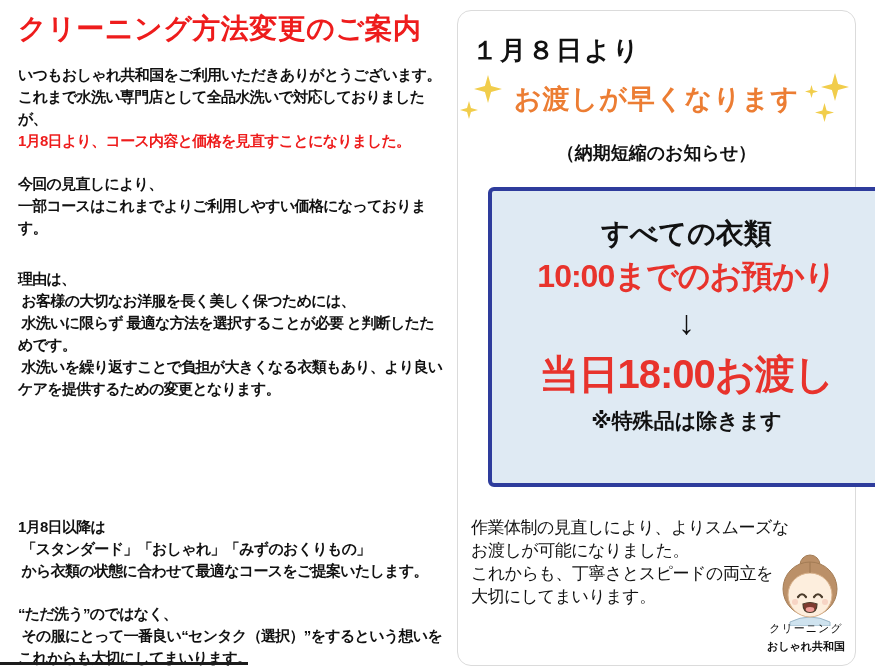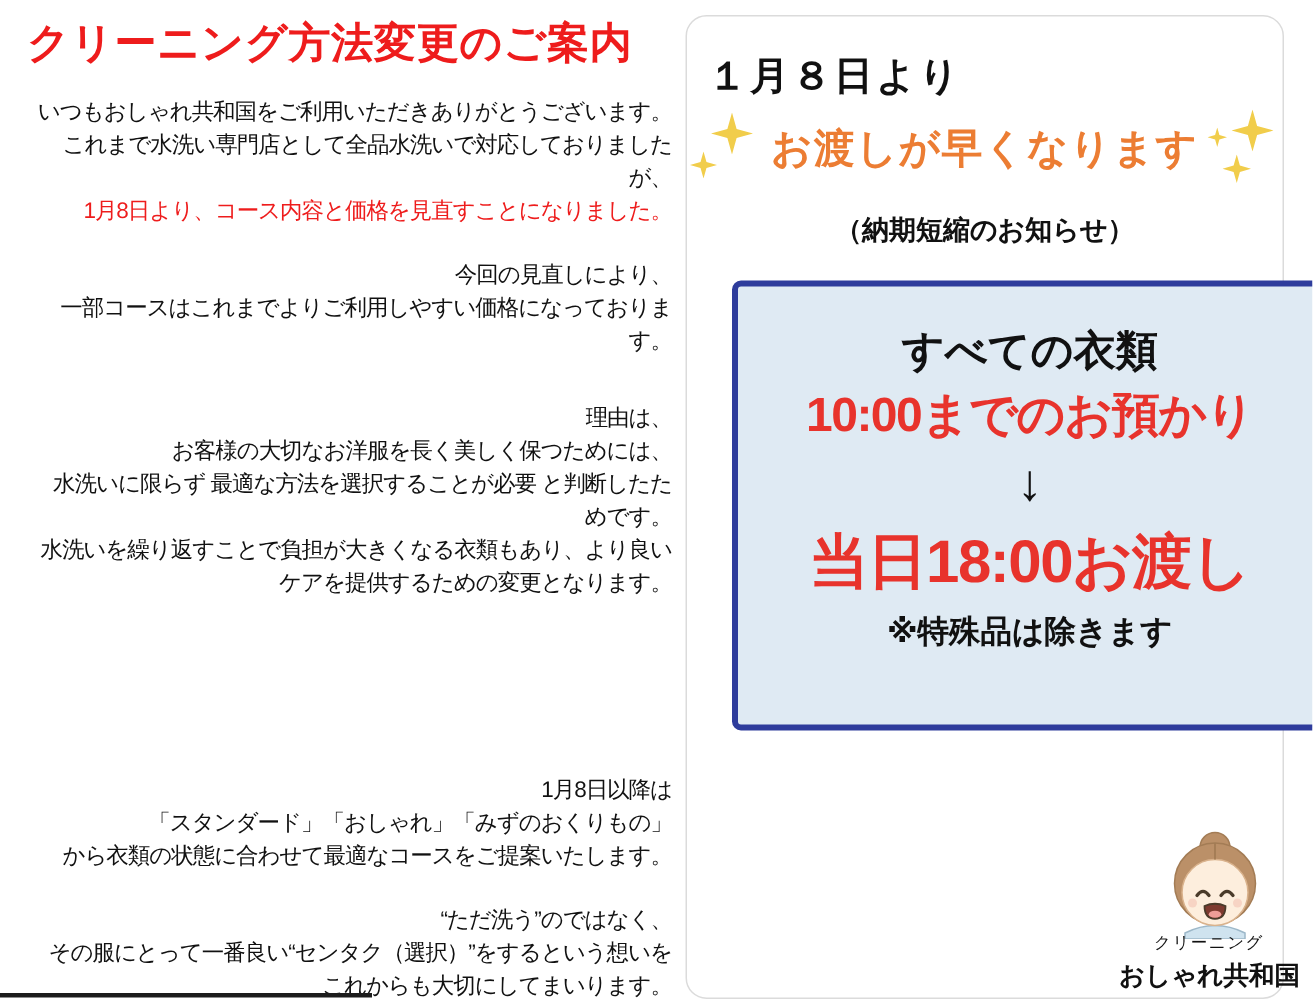--- a/index.html
+++ b/index.html
@@ -2,22 +2,22 @@
 <html><head>
 <meta charset="utf-8">
 <style>
   html,body{margin:0;padding:0;background:#ffffff;}
   #page{position:relative;width:875px;height:666px;background:#ffffff;overflow:hidden;
         font-family:"Liberation Sans","DejaVu Sans",sans-serif;color:#111;}
   
   #left-panel{position:absolute;left:0;top:0;width:456px;height:666px;padding-left:26px;}
   .lp-title{position:absolute;left:18px;top:12px;font-size:28px;font-weight:bold;
             color:#ee1c1c;letter-spacing:0.5px;line-height:34px;white-space:pre;}
-  .lp-block{position:absolute;left:18px;width:430px;font-size:15px;font-weight:normal;
-            line-height:22px;letter-spacing:-0.7px;text-align:right;}
+  .lp-block{position:absolute;left:18px;width:430px;font-size:15px;font-weight:bold;
+            line-height:22px;letter-spacing:-0.7px;}
   .lp-line{white-space:pre;}
   .red-text{color:#ee1c1c;}
   #blk-intro{top:64px;}
   #blk-revise{top:173px;}
   #blk-reason{top:268px;}
   #blk-delivery{top:423px;}
   #blk-course{top:516px;}
   #blk-closing{top:603px;}
   .cut-line{position:absolute;left:0;top:662px;width:248px;height:3px;background:#1c1c1c;}
   
@@ -40,21 +40,21 @@
   .box-l2{top:64px;font-size:32px;color:#e8332c;letter-spacing:-1px;}
   .box-arrow{top:112px;font-size:34px;color:#111;}
   .box-l3{top:156px;font-size:40px;color:#e8332c;letter-spacing:-1px;}
   .box-note{top:216px;font-size:21px;color:#111;}
   .rc-outro{position:absolute;left:13px;top:505px;font-size:17px;font-weight:500;
             line-height:23px;letter-spacing:-0.5px;}
   .rc-outro .lp-line{white-space:pre;}
   .mascot{position:absolute;left:304px;top:543px;width:96px;height:72px;}
   .brand{position:absolute;left:288px;top:610px;width:120px;text-align:center;}
   .brand-small{font-size:11px;letter-spacing:1px;white-space:pre;}
-  .brand-name{font-size:17px;font-weight:bold;margin-top:3px;white-space:pre;}
+  .brand-name{font-size:11px;font-weight:bold;margin-top:3px;white-space:pre;}
 </style>
 </head>
 <body>
 
 <div id="page">
 
   <div id="left-panel">
     <div class="lp-title">クリーニング方法変更のご案内</div>
 
     <div class="lp-block" id="blk-intro">
@@ -125,20 +125,26 @@
     <div class="rc-subtitle">（納期短縮のお知らせ）</div>
 
     <div class="rc-box">
       <div class="box-line box-l1">すべての衣類</div>
       <div class="box-line box-l2">10:00までのお預かり</div>
       <div class="box-line box-arrow">↓</div>
       <div class="box-line box-l3">当日18:00お渡し</div>
       <div class="box-line box-note">※特殊品は除きます</div>
     </div>
 
+    <div class="rc-outro">
+      <div class="lp-line">作業体制の見直しにより、よりスムーズな</div>
+      <div class="lp-line">お渡しが可能になりました。</div>
+      <div class="lp-line">これからも、丁寧さとスピードの両立を</div>
+      <div class="lp-line">大切にしてまいります。</div>
+    </div>
 
     <svg class="mascot" viewBox="0 0 96 72">
       <path d="M28 68 Q48 58 68 68 L68 72 L28 72 Z" fill="#cfe3ef" stroke="#9db8c9" stroke-width="1"></path>
       <circle cx="48" cy="11" r="10" fill="#bb9068" stroke="#a37c55" stroke-width="1"></circle>
       <circle cx="48" cy="35" r="27" fill="#bb9068" stroke="#a37c55" stroke-width="1"></circle>
       <circle cx="48" cy="41" r="22" fill="#fdeedd" stroke="#d9b28c" stroke-width="1"></circle>
       <path d="M48 8 L48 19" stroke="#a37c55" stroke-width="1.2" fill="none"></path>
       <path d="M36 43 Q40 37.5 44 43" stroke="#4a3b2a" stroke-width="2.2" fill="none" stroke-linecap="round"></path>
       <path d="M52 43 Q56 37.5 60 43" stroke="#4a3b2a" stroke-width="2.2" fill="none" stroke-linecap="round"></path>
       <circle cx="33" cy="48" r="3" fill="#f6cfc0" opacity="0.85"></circle>

